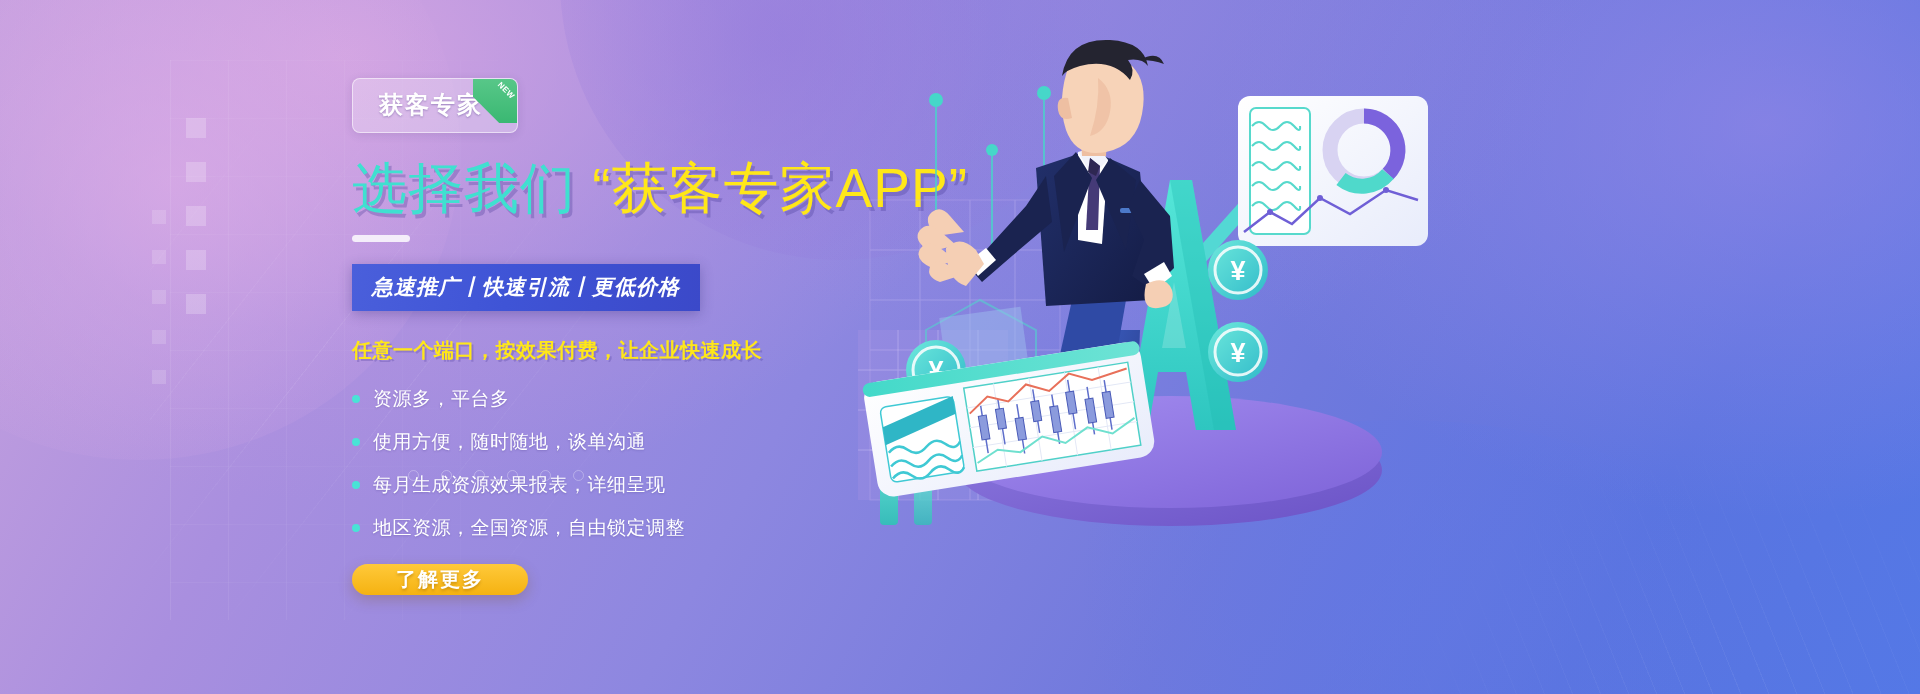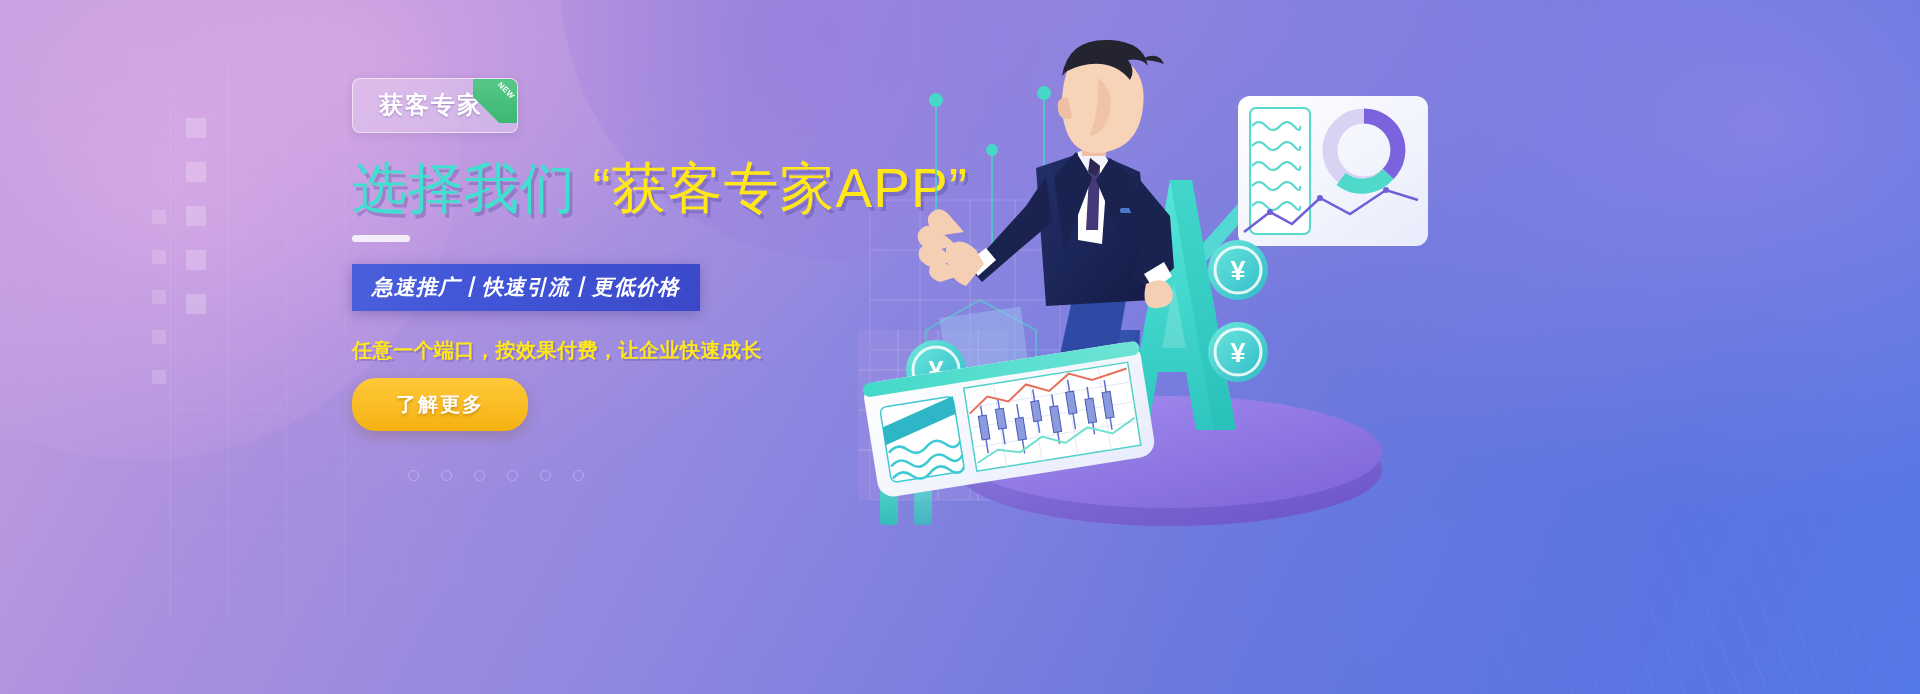--- a/index.html
+++ b/index.html
@@ -106,21 +106,21 @@
   .bullets li{
     display:flex;align-items:center;margin-bottom:17px;
     color:#ffffff;font-size:19px;letter-spacing:.5px;white-space:nowrap;
     text-shadow:0 1px 2px rgba(55,45,120,.25);
   }
   .bullets li .dot{
     width:8px;height:8px;border-radius:50%;background:#49e3d6;margin-right:13px;flex:none;
   }
 
   .cta{
-    margin-top:14px;display:inline-block;padding:13px 44px;border:none;cursor:pointer;
+    margin-top:6px;display:inline-block;padding:2px 44px;border:none;cursor:pointer;
     border-radius:24px;background:linear-gradient(180deg,#ffc93a 0%,#f5b211 100%);
     color:#ffffff;font-size:20px;font-weight:bold;letter-spacing:2px;
     font-family:inherit;text-shadow:0 2px 3px rgba(150,95,0,.45);
     box-shadow:0 5px 14px rgba(120,80,10,.25);
   }
 
   
   .art{position:absolute;left:840px;top:0;width:600px;height:694px;}
   .art svg{display:block;}
 </style>
@@ -171,20 +171,38 @@
       <span class="h-cyan">选择我们</span>
       <span class="h-yellow">“获客专家APP”</span>
     </div>
 
     <div class="divider"></div>
 
     <div class="ribbon">急速推广丨快速引流丨更低价格</div>
 
     <div class="tagline">任意一个端口，按效果付费，让企业快速成长</div>
 
+    <ul class="bullets">
+      <li>
+        <span class="dot"></span>
+        <span>资源多，平台多</span>
+      </li>
+      <li>
+        <span class="dot"></span>
+        <span>使用方便，随时随地，谈单沟通</span>
+      </li>
+      <li>
+        <span class="dot"></span>
+        <span>每月生成资源效果报表，详细呈现</span>
+      </li>
+      <li>
+        <span class="dot"></span>
+        <span>地区资源，全国资源，自由锁定调整</span>
+      </li>
+    </ul>
 
     <button class="cta">了解更多</button>
   </div>
 
   <div class="art">
     <svg width="600" height="694" viewBox="0 0 600 694" xmlns="http://www.w3.org/2000/svg">
       <defs>
         <linearGradient id="gA" x1="0" y1="0" x2="0" y2="1">
           <stop offset="0%" stop-color="#55e6d8"></stop>
             <stop offset="100%" stop-color="#2ec6c0"></stop>

